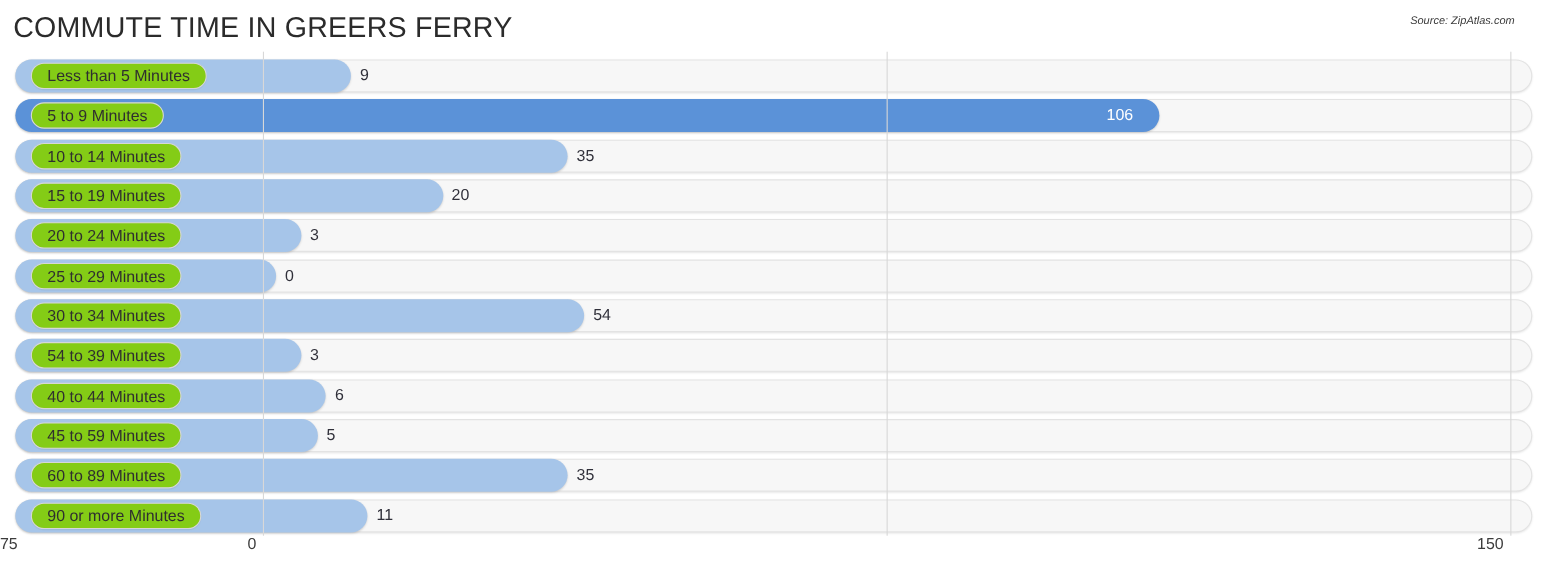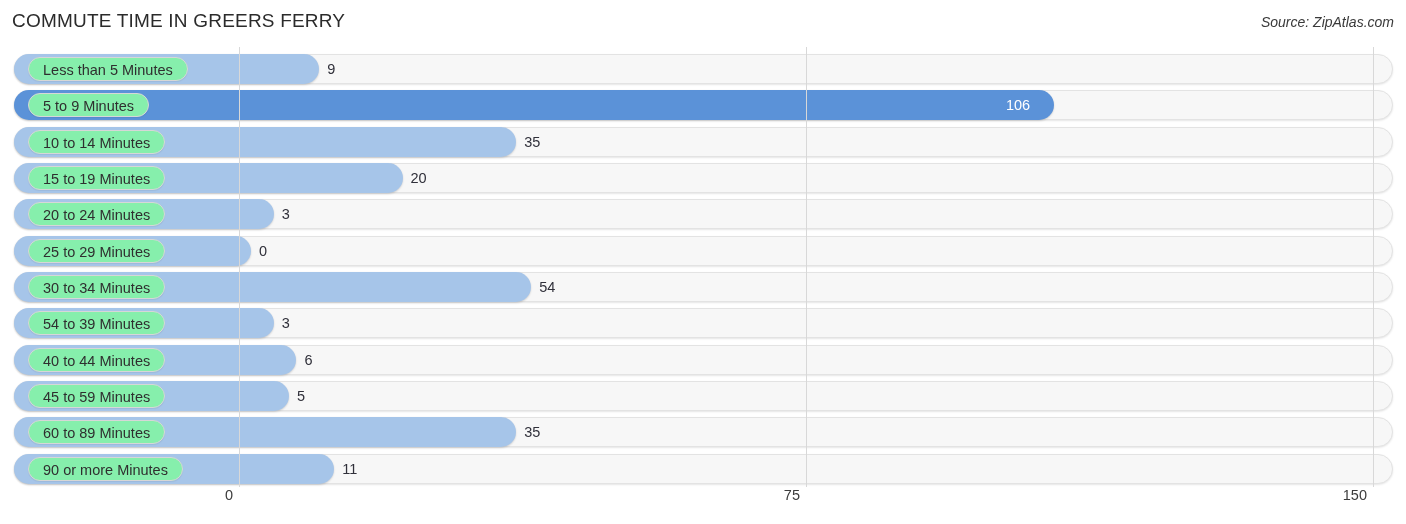--- a/index.html
+++ b/index.html
@@ -20,31 +20,31 @@
     width: 1406px;
     height: 524px;
     box-sizing: border-box;
   }
 
   
   .chart-title {
     position: absolute;
     left: 12px;
     top: 10px;
-    font-size: 19px;
+    font-size: 26px;
     color: #2b2b2b;
     letter-spacing: 0.2px;
     white-space: nowrap;
     text-align: right;
   }
   .chart-source {
     position: absolute;
-    right: 12px;
+    right: 29px;
     top: 14px;
-    font-size: 14px;
+    font-size: 10px;
     font-style: italic;
     color: #3a3a3a;
     white-space: nowrap;
   }
 
   
   .plot {
     position: absolute;
     left: 0;
     top: 47px;
@@ -99,21 +99,21 @@
     background: #5b92d8;
   }
   .label-pill {
     position: absolute;
     left: 14px;
     top: 3px;
     height: 24px;
     line-height: 24px;
     padding: 0 14px;
     border-radius: 12px;
-    background: #86efac;
+    background: #84cc16;
     border: 1px solid #d7d7d7;
     box-sizing: border-box;
     font-size: 14.5px;
     color: #2f2f2f;
     white-space: nowrap;
     z-index: 3;
     box-shadow: 0 1px 1px rgba(0,0,0,0.06);
   }
   .value-out {
     position: absolute;
@@ -238,17 +238,17 @@
           <div class="track"></div>
           <div class="bar" style="width: 320.325px;"></div>
           <div class="label-pill">90 or more Minutes</div>
           <div class="value-out" style="left: 328.325px;">11</div>
         </div>
       </div>
   </div>
 
   <div class="axis" id="axis">
       <div class="tick-label" style="left: 0px; width: 233px; text-align: right;">0</div>
-      <div class="tick-label" style="left: 0px; width: 800px; text-align: right;">75</div>
+      <div class="tick-label" style="left: 0px; width: 800px; ">75</div>
       <div class="tick-label" style="left: 0px; width: 1367px; text-align: right;">150</div>
     </div>
 
 </div>
 
 </body></html>

